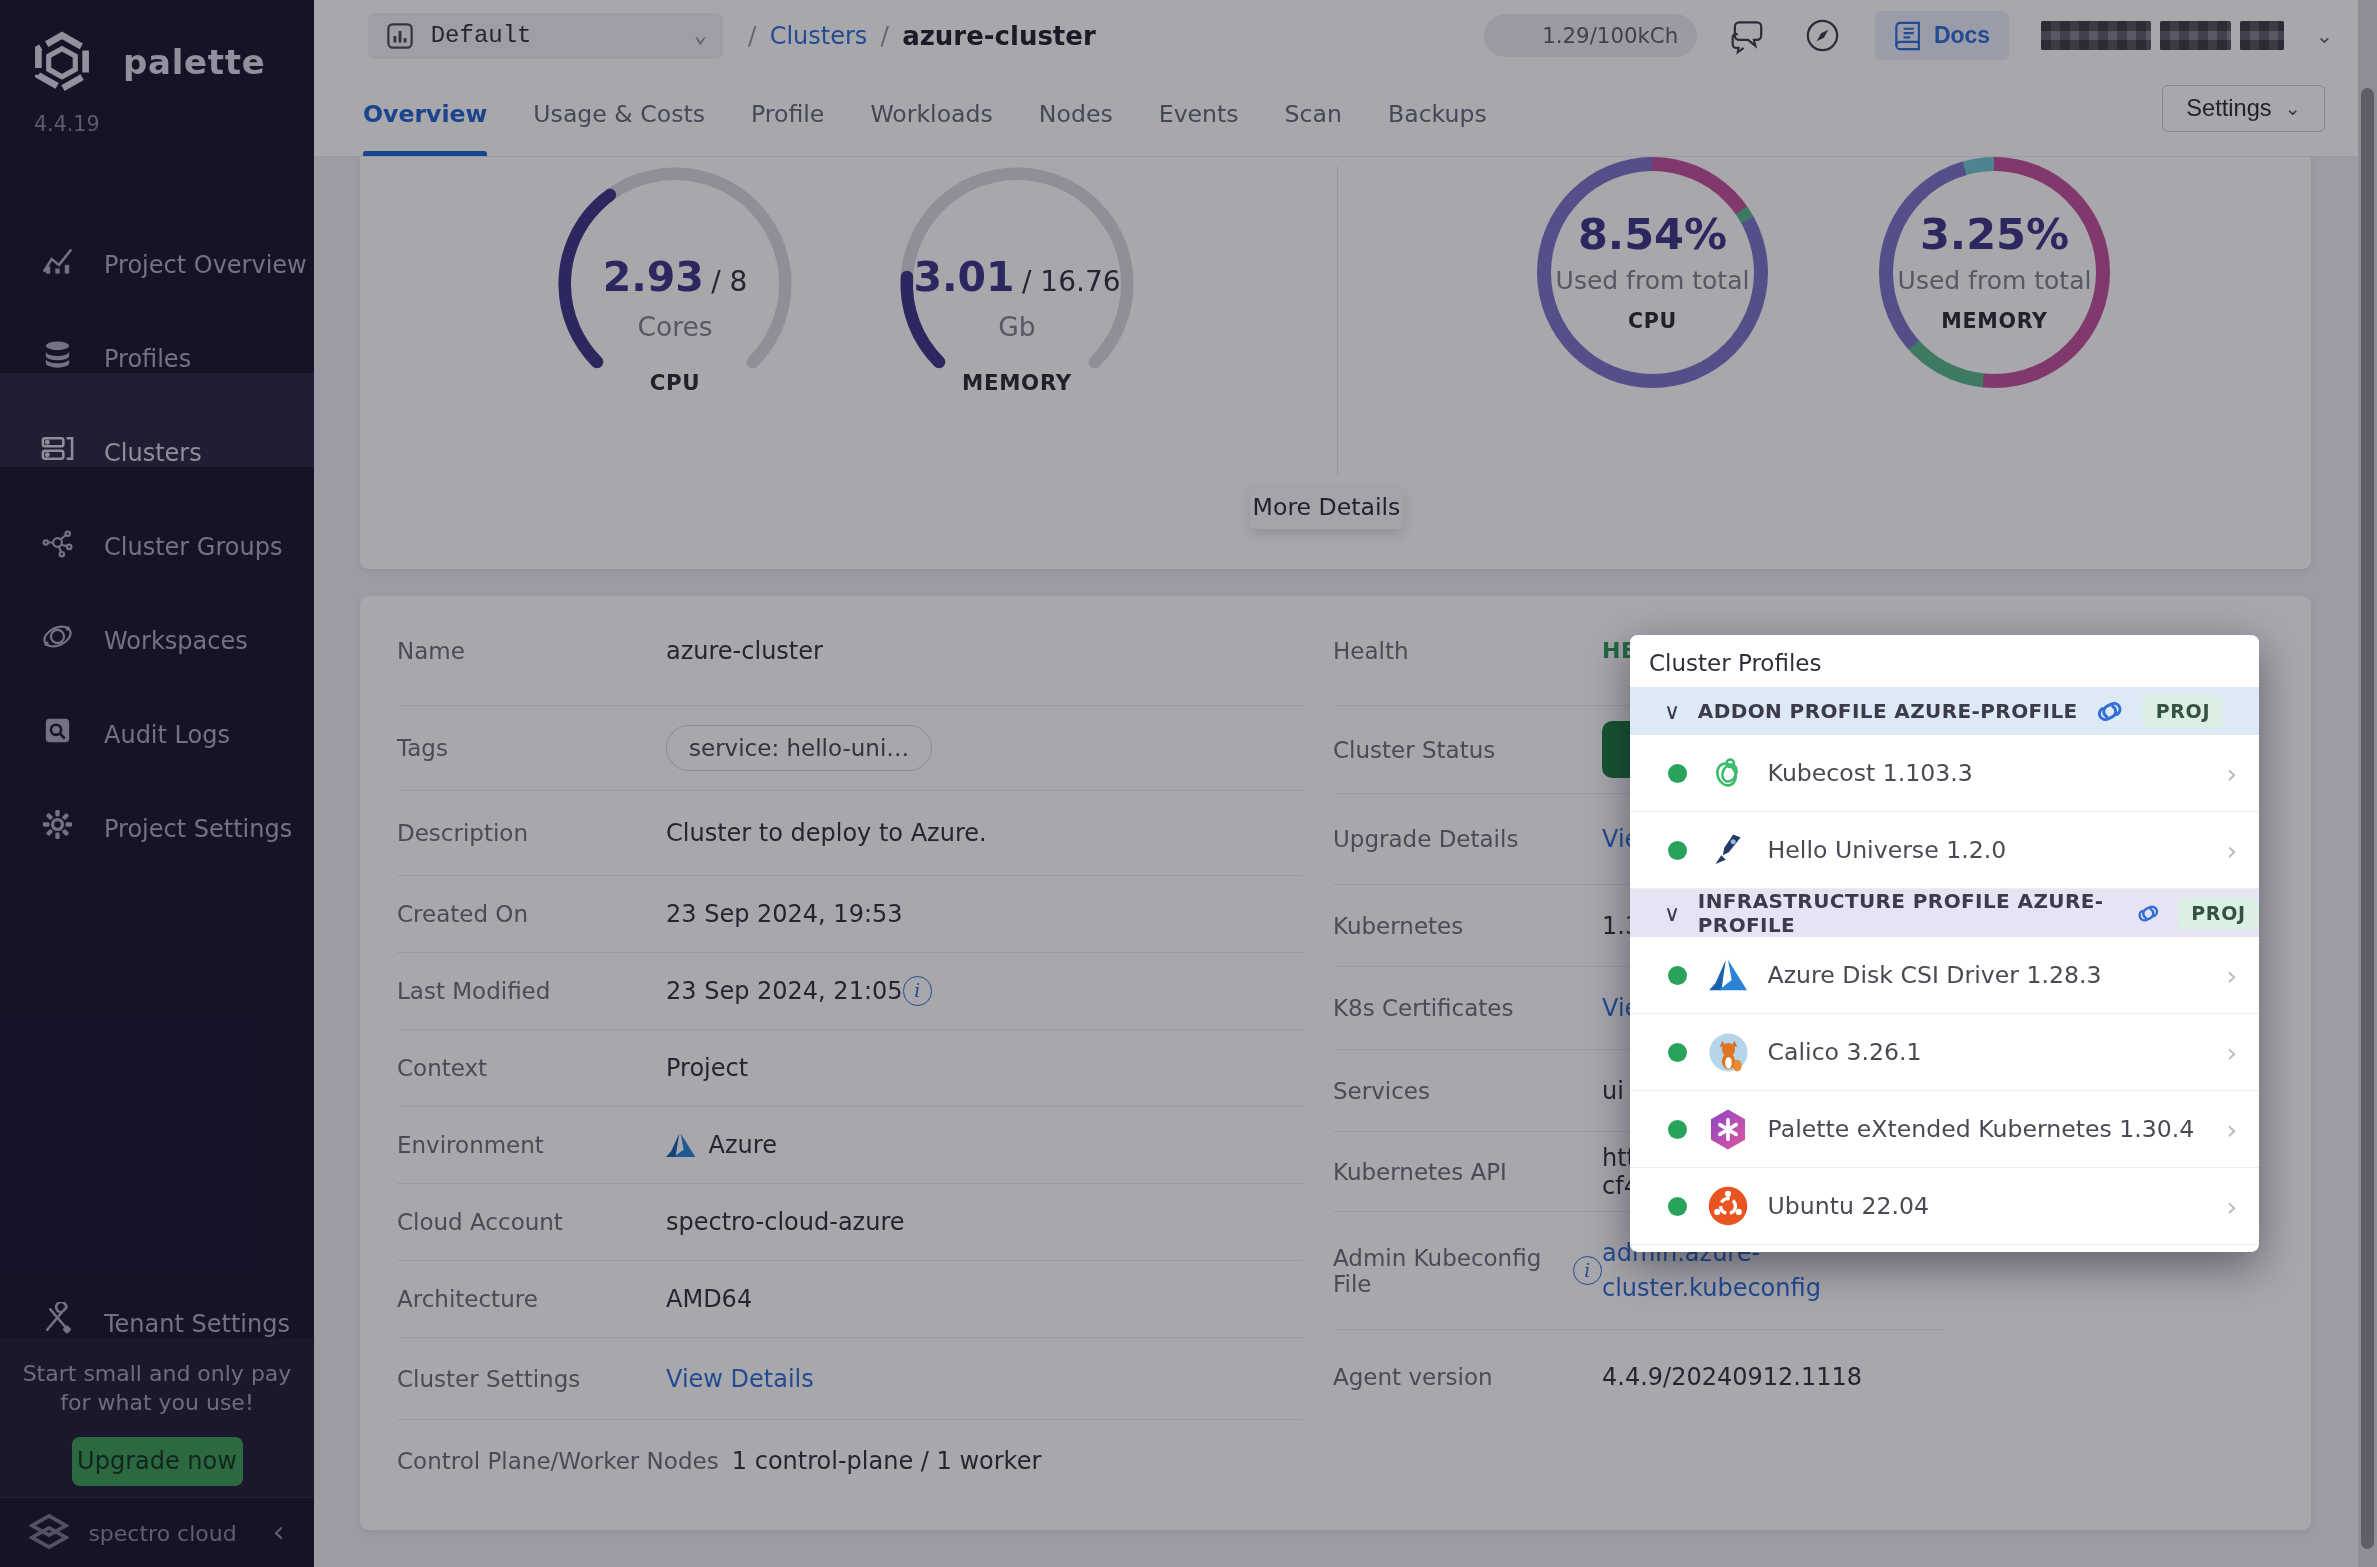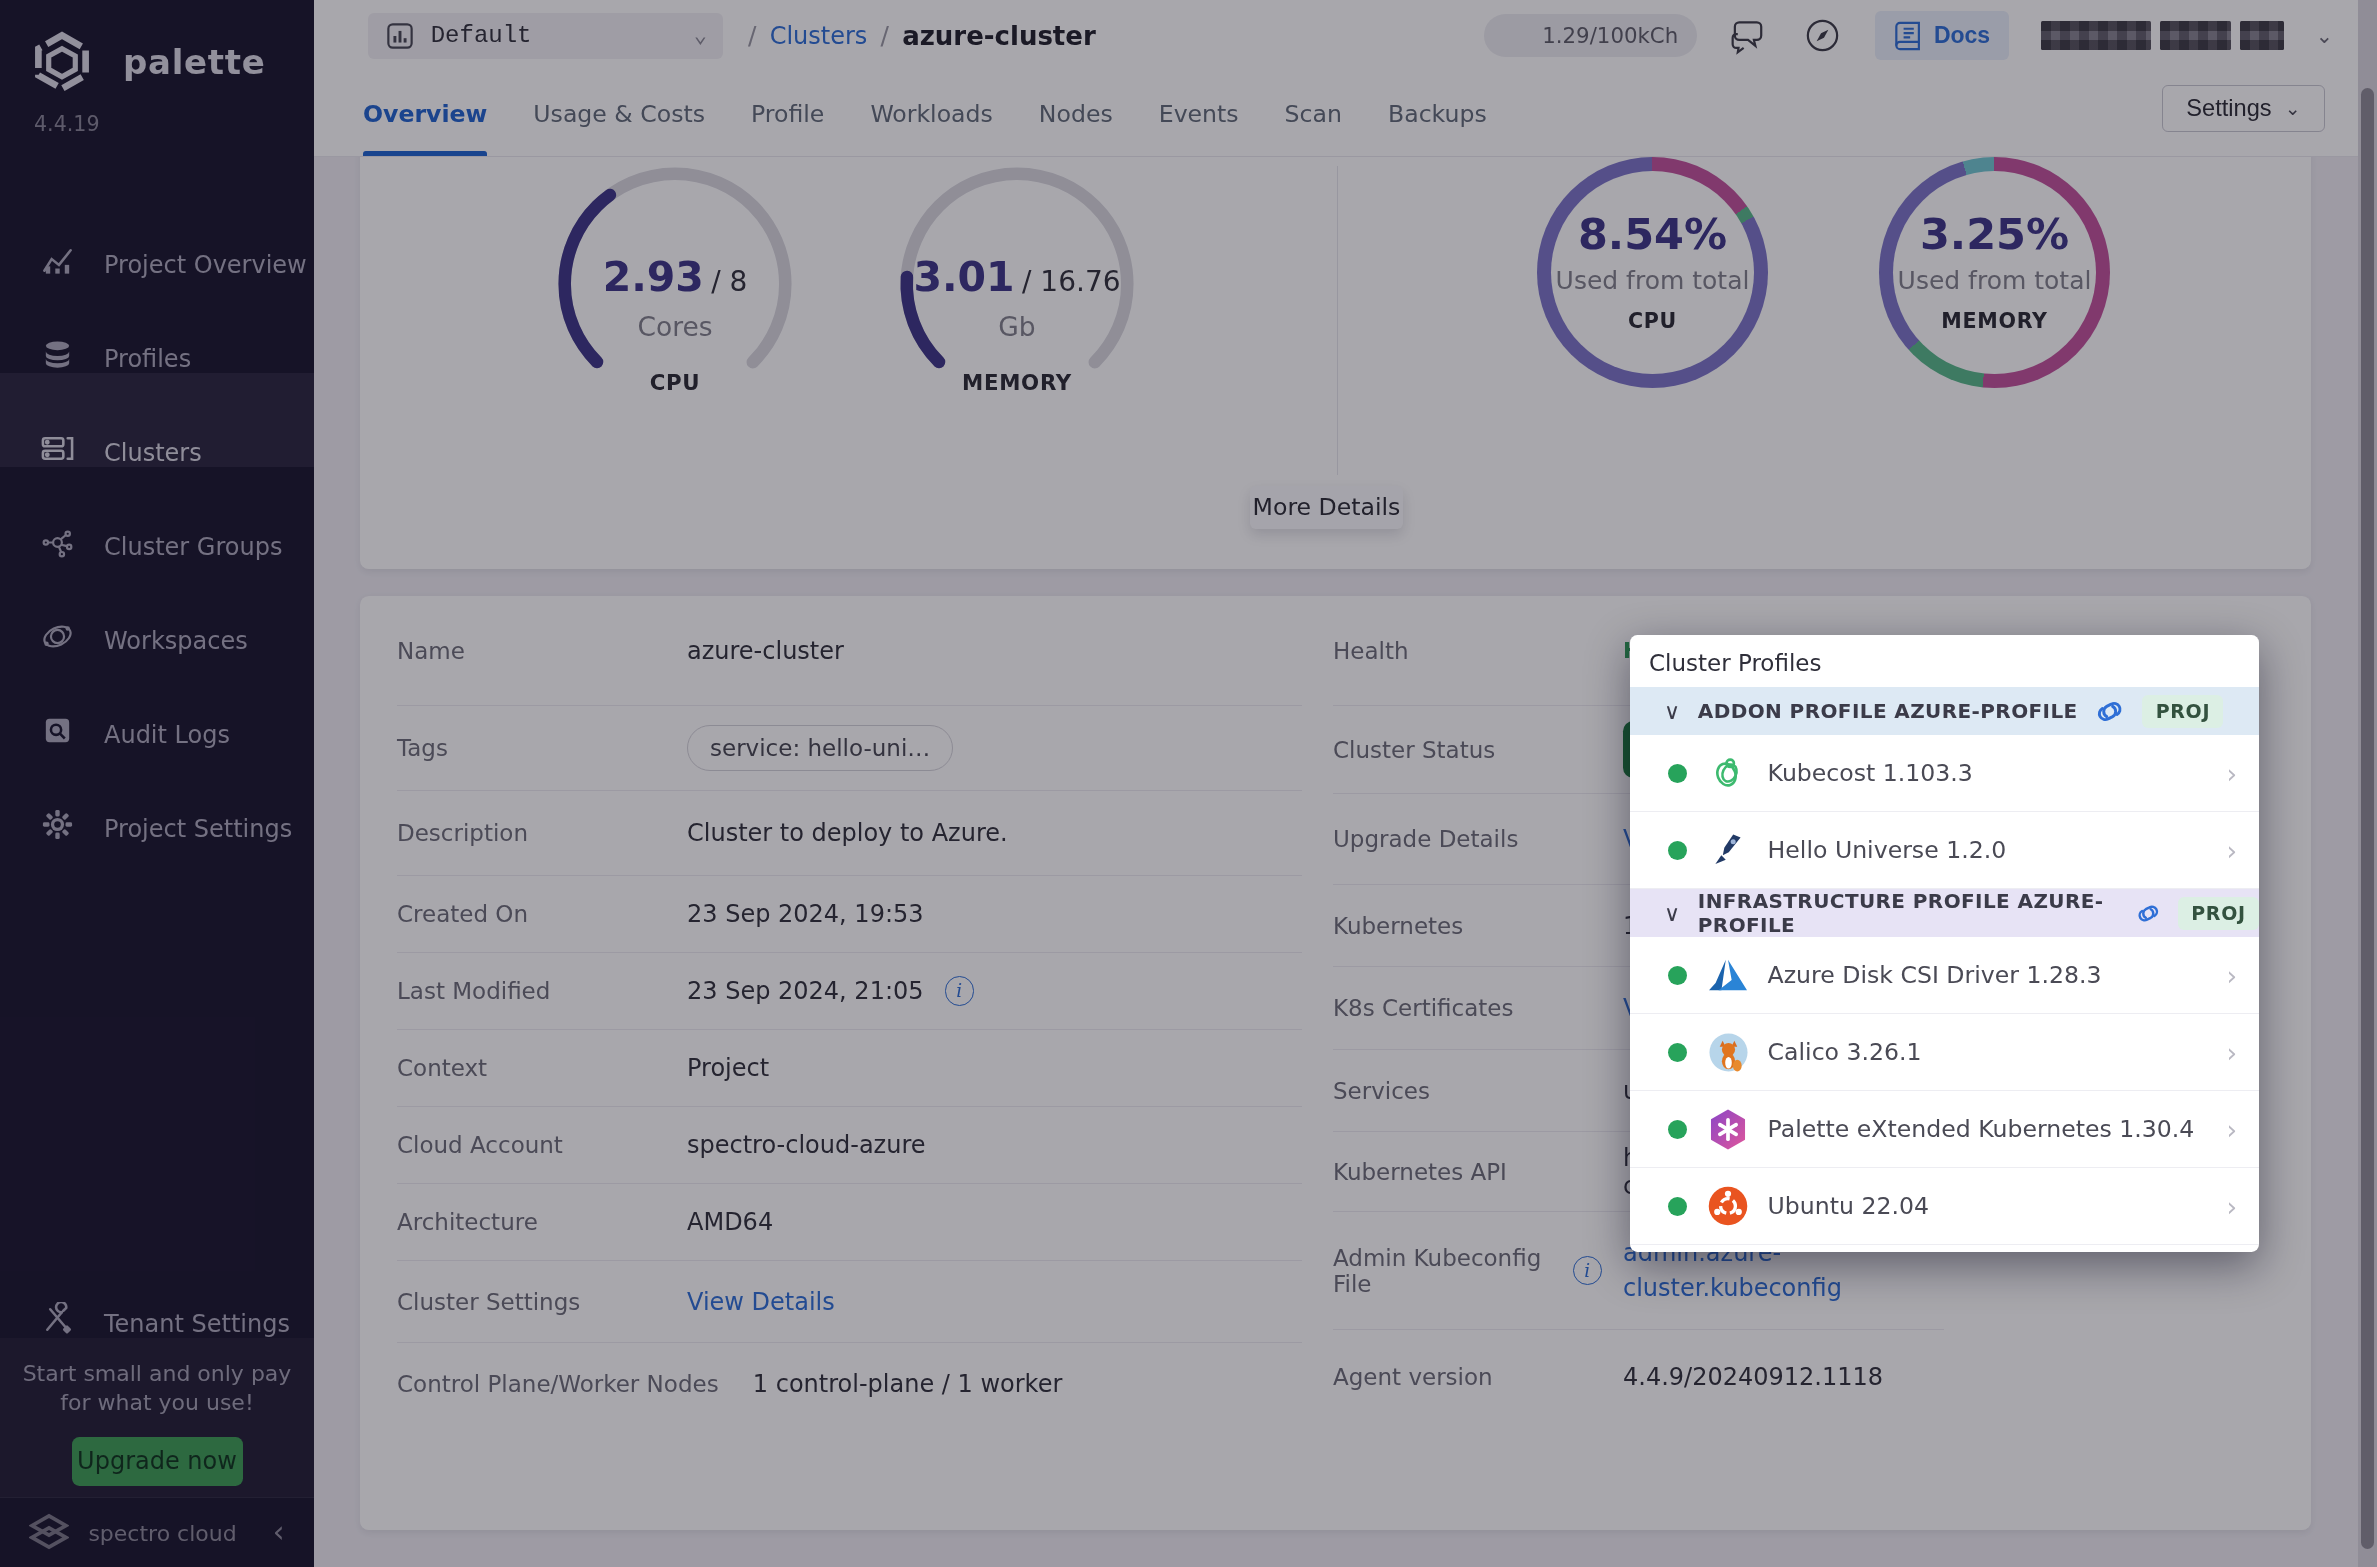--- a/index.html
+++ b/index.html
@@ -76,21 +76,21 @@
   .donut-hole { position:absolute; left:14px; top:14px; width:203px; height:203px; border-radius:50%; background:#ffffff; text-align:center; }
   .dn-pct { font-size:43px; font-weight:700; color:#3f3789; margin-top:38px; }
   .dn-cap { font-size:25px; color:#83828d; margin-top:7.4px; }
   .dn-lbl { font-size:20.6px; font-weight:700; color:#2c2c36; margin-top:13.2px; letter-spacing:0.7px; }
   .more-details { position:absolute; left:890px; top:342px; width:153px; height:43px; background:#fbfbfd; border:none; border-radius:5.9px; box-shadow:0 5.9px 13.2px rgba(30,30,60,0.14); font-size:23.6px; color:#2e2e38; font-family:inherit; cursor:pointer; }
 
   
   .dcol { position:absolute; top:0; }
   .dcol-left { left:37px; width:905px; }
   .dcol-right { left:973px; width:611px; }
-  .drow { display:flex; align-items:center; border-bottom:0.7px solid #ecebf1; min-height:77px;gap:21px; }
+  .drow { display:flex; align-items:center; border-bottom:0.7px solid #ecebf1; min-height:77px; }
   .drow:last-child { border-bottom:none; }
   .dlabel { width:269px; flex:none; font-size:23px; color:#6e6e7a; display:flex; align-items:center; gap:11.8px; }
   .dlabel.auto { width:auto; margin-right:13.2px; }
   .dval { font-size:24px; color:#33333e; display:flex; align-items:center; gap:13.2px; }
   .dval.link, .link { color:#2f6fd6; cursor:pointer; }
   .h150{min-height:110px} .h116{min-height:85px} .h104{min-height:77px} .h112{min-height:82px}
   .h120{min-height:88px} .h124{min-height:91px} .h160{min-height:118px} .h126{min-height:93px} .h109{min-height:80px} .h113{min-height:83px}
   .tag-pill { border:1.5px solid #d4d3da; border-radius:25px; padding:8.8px 22px; font-size:23px; color:#4a4a55; }
   .healthy { font-size:22px; font-weight:700; color:#2f9e59; letter-spacing:0.7px; display:flex; align-items:center; gap:11.8px; }
   .check-circle { width:32px; height:32px; border-radius:50%; background:#2f9e59; color:#fff; font-size:20px; display:flex; align-items:center; justify-content:center; }
@@ -401,20 +401,30 @@
           <div class="drow h104">
             <span class="dlabel">Last Modified</span>
             <span class="dval">23 Sep 2024, 21:05</span>
             <span class="info-i">i</span>
           </div>
           <div class="drow h104">
             <span class="dlabel">Context</span>
             <span class="dval">Project</span>
           </div>
           <div class="drow h104">
+            <span class="dlabel">Environment</span>
+            <span class="dval">
+              <svg width="29.4" height="26.5" viewBox="0 0 40 36">
+                  <polygon points="18,2 7,26 0,34 13,34" fill="#1b63ad"></polygon>
+                  <polygon points="20,2 40,34 10,34 24,24" fill="#2a84d6"></polygon>
+                </svg>
+              <span>Azure</span>
+            </span>
+          </div>
+          <div class="drow h104">
             <span class="dlabel">Cloud Account</span>
             <span class="dval">spectro-cloud-azure</span>
           </div>
           <div class="drow h104">
             <span class="dlabel">Architecture</span>
             <span class="dval">AMD64</span>
           </div>
           <div class="drow h112">
             <span class="dlabel">Cluster Settings</span>
             <span class="dval link">View Details</span>

